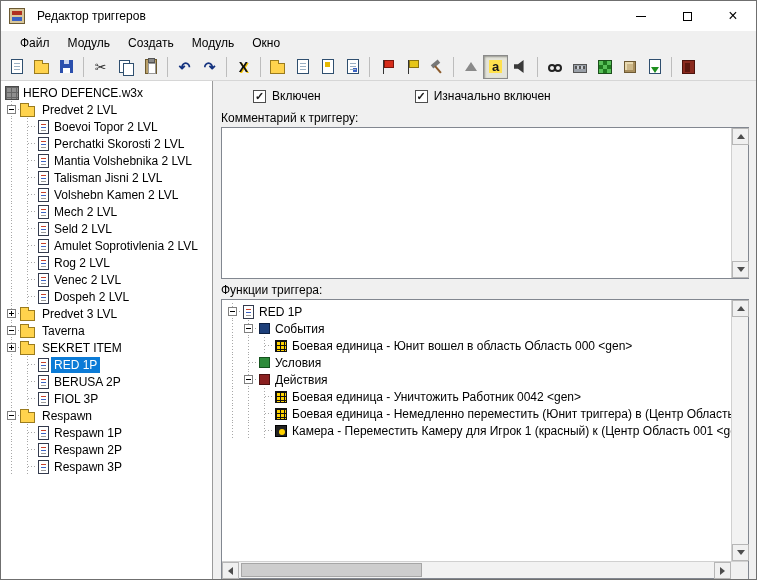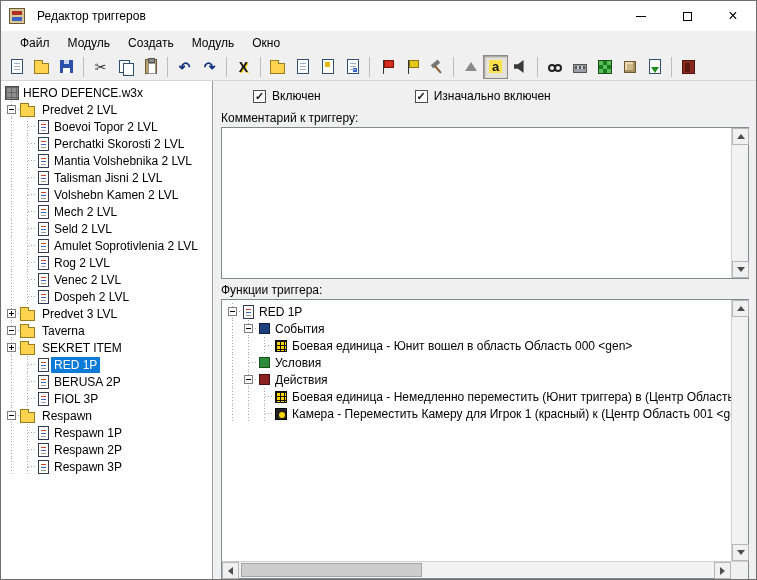--- a/index.html
+++ b/index.html
@@ -487,20 +487,27 @@
                   <span class="expbox minus"></span>
                 </span>
                 <span class="t-ic i-actions"></span>
                 <span class="tlabel">Действия</span>
               </div>
               <div class="trow">
                 <span class="guide"></span>
                 <span class="guide"></span>
                 <span class="expslot"></span>
                 <span class="t-ic i-unit"></span>
+                <span class="tlabel">Боевая единица - Уничтожить Работник 0042 &lt;gen&gt;</span>
+              </div>
+              <div class="trow">
+                <span class="guide"></span>
+                <span class="guide"></span>
+                <span class="expslot"></span>
+                <span class="t-ic i-unit"></span>
                 <span class="tlabel">Боевая единица - Немедленно переместить (Юнит триггера) в (Центр Область 001 &lt;gen&gt;)</span>
               </div>
               <div class="trow">
                 <span class="guide"></span>
                 <span class="guide"></span>
                 <span class="expslot"></span>
                 <span class="t-ic i-camera"></span>
                 <span class="tlabel">Камера - Переместить Камеру для Игрок 1 (красный) к (Центр Область 001 &lt;gen&gt;) на 0.00</span>
               </div>
             </div>

